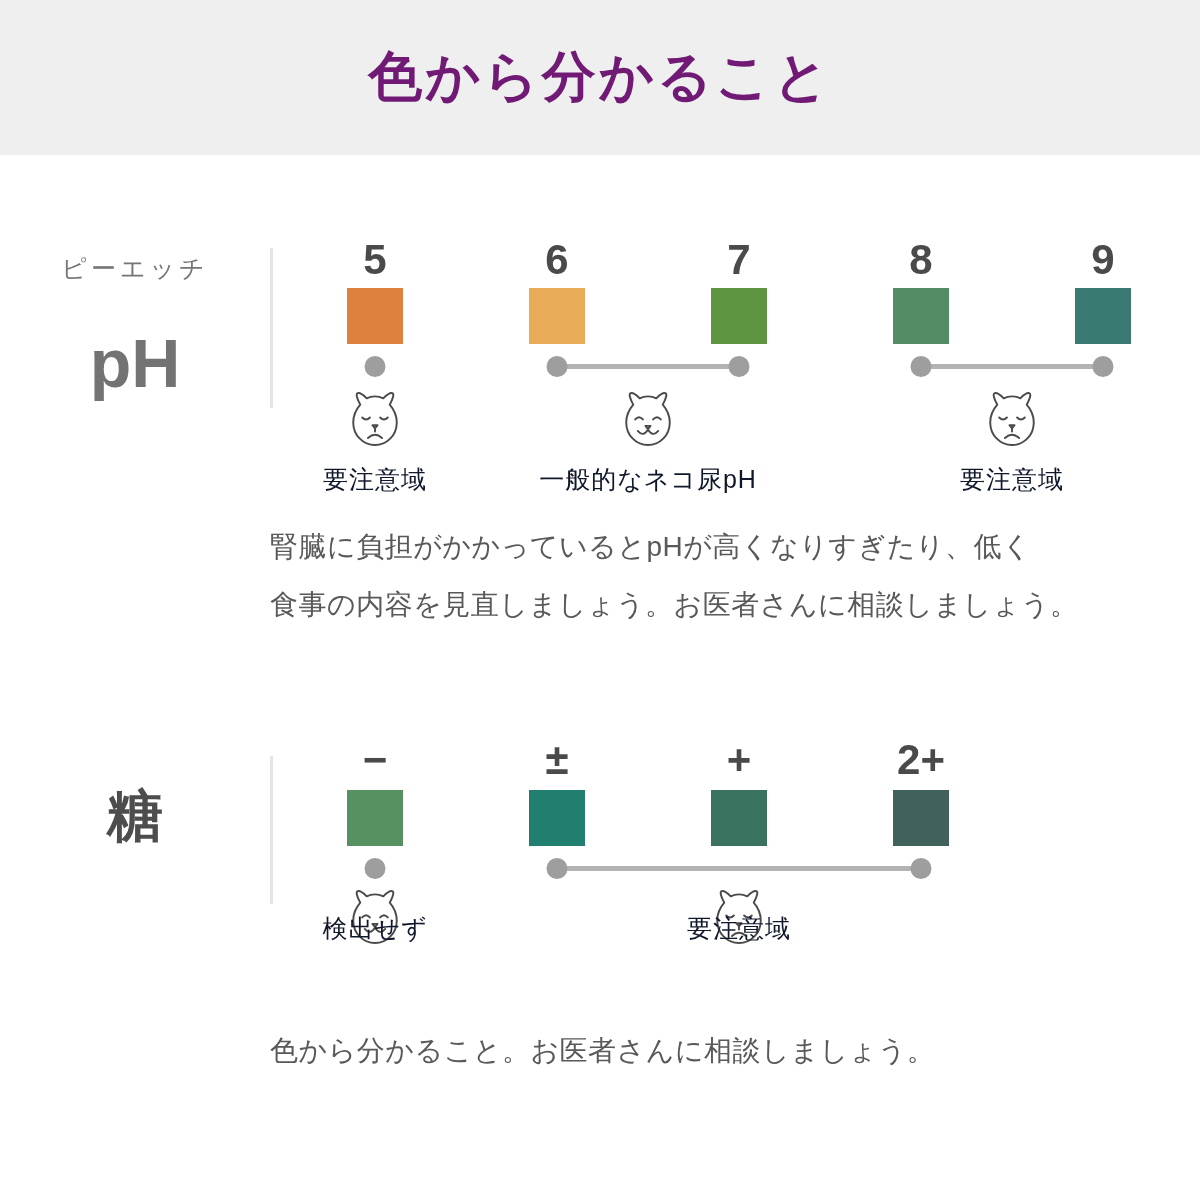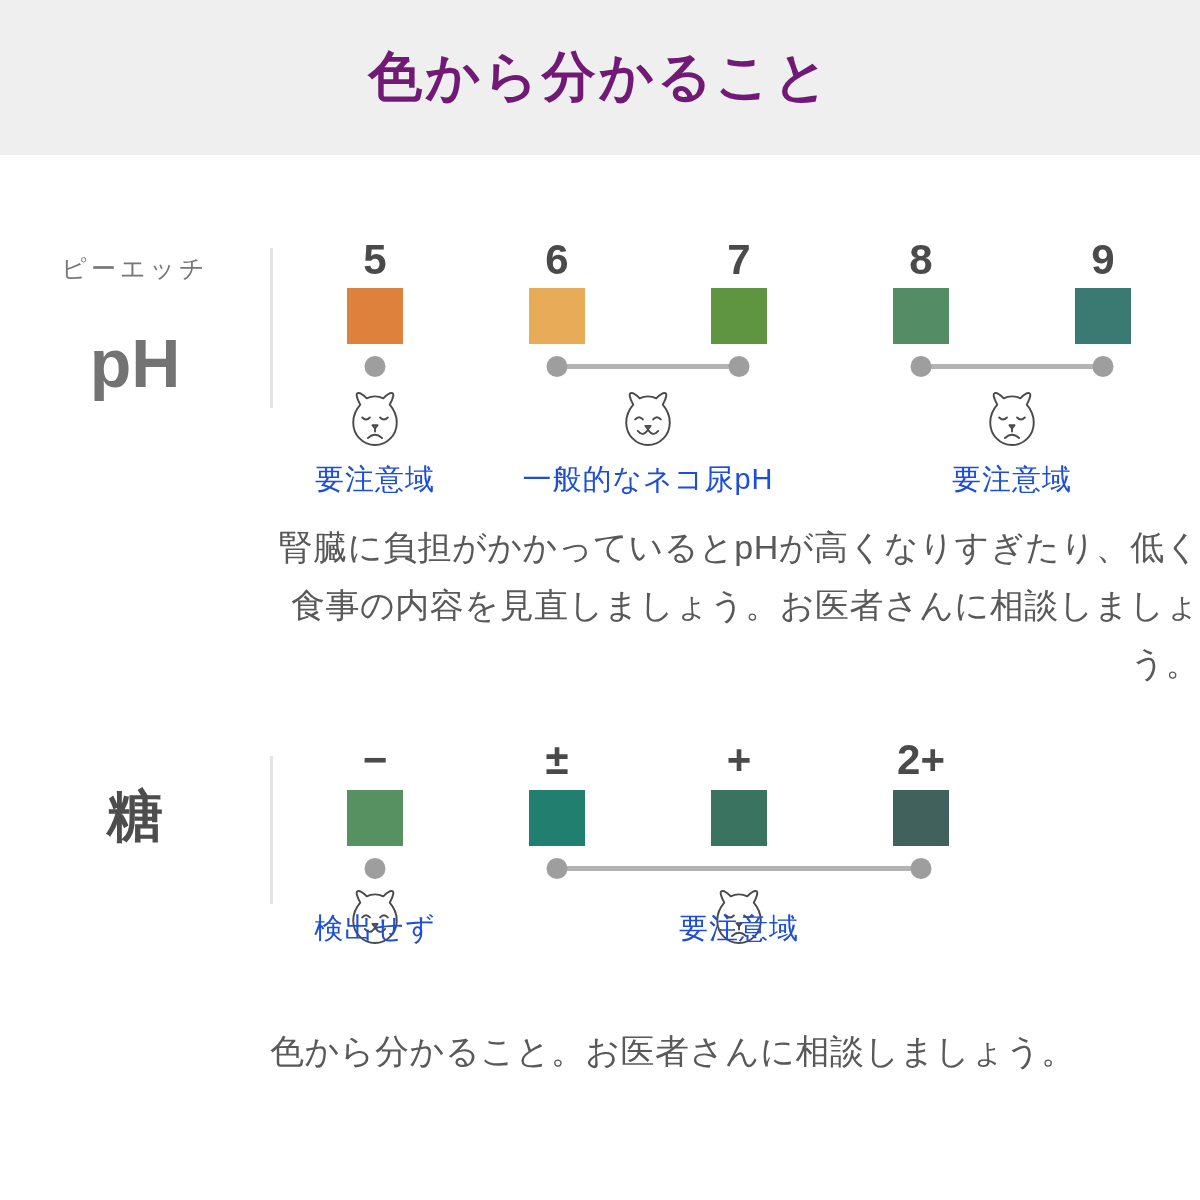--- a/index.html
+++ b/index.html
@@ -12,22 +12,22 @@
   .title{font-size:54px;font-weight:bold;color:#701a75;letter-spacing:3px;margin:0;}
 
   
   .abs{position:absolute;}
   .centered{transform:translateX(-50%);white-space:nowrap;text-align:center;}
   .vdivider{position:absolute;width:3px;background:#e4e4e4;}
   .swatch{position:absolute;width:56px;height:56px;transform:translateX(-50%);}
   .num{position:absolute;font-size:42px;font-weight:bold;color:#4a4a4a;line-height:44px;}
   .dot{position:absolute;width:21px;height:21px;border-radius:50%;background:#9e9e9e;transform:translateX(-50%);}
   .rline{position:absolute;height:5px;background:#b3b3b3;border-radius:3px;}
-  .zone-label{position:absolute;font-size:29px;color:#1d4ed8;letter-spacing:1px;line-height:32px;}
-  .desc{position:absolute;left:270px;font-size:34px;line-height:58px;color:#595959;letter-spacing:0.5px;text-align:right;}
+  .zone-label{position:absolute;font-size:25px;color:#0f172a;letter-spacing:1px;line-height:32px;}
+  .desc{position:absolute;left:270px;font-size:28px;line-height:58px;color:#595959;letter-spacing:0.5px;}
   .cat{position:absolute;transform:translateX(-50%);}
   .cat-line{fill:none;stroke:#4a4a4a;stroke-width:3;stroke-linecap:round;stroke-linejoin:round;}
 
   
   .c0{left:375px;} .c1{left:557px;} .c2{left:739px;} .c3{left:921px;} .c4{left:1103px;}
   .mid12{left:648px;} .mid34{left:1012px;}
 
   
   .ph-furigana{left:135px;top:252px;font-size:25px;color:#757575;letter-spacing:4px;}
   .ph-name{left:135px;top:276px;font-size:68px;line-height:80px;font-weight:bold;color:#737373;margin-top:47px;}

